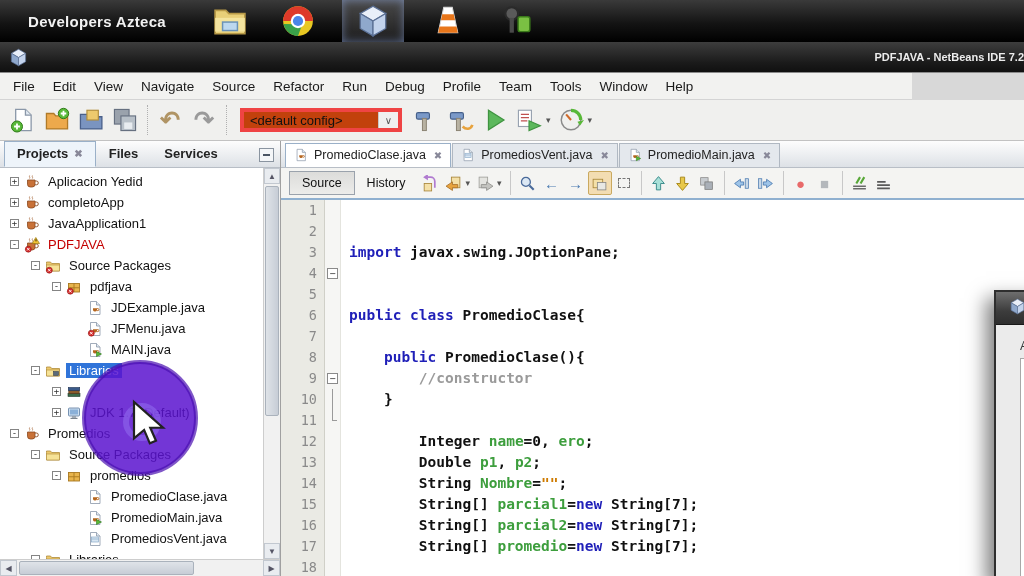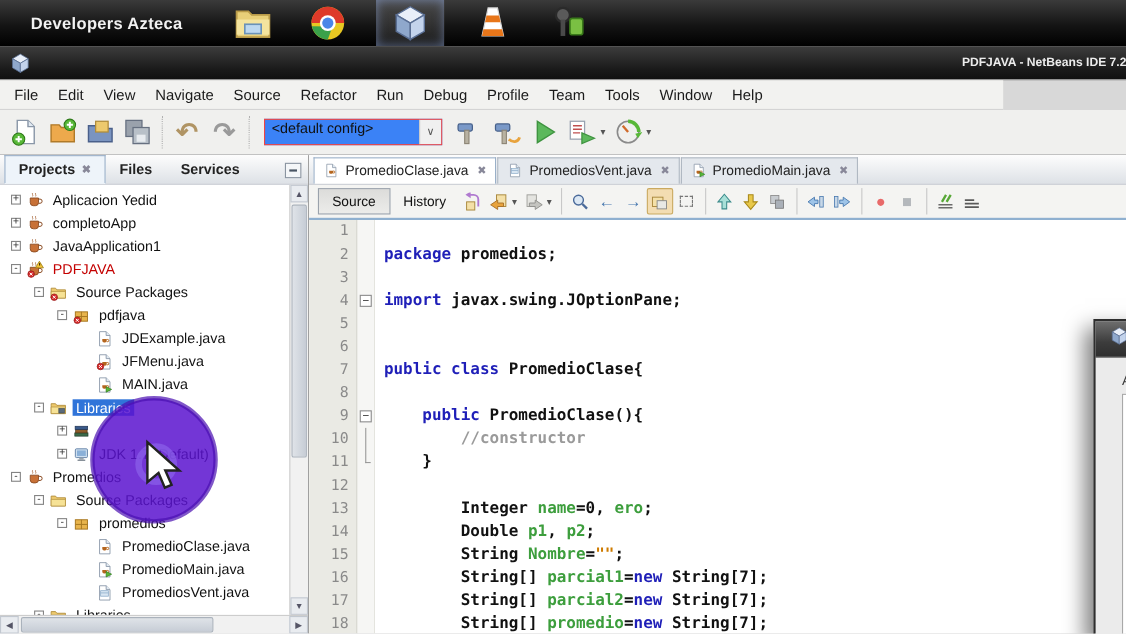--- a/index.html
+++ b/index.html
@@ -28,22 +28,22 @@
     border-bottom:1px solid #d4d4d4; display:flex; align-items:center; padding-left:4px; }
   .menu-item { font-size:13.5px; color:#1a1a1a; padding:4px 9px; cursor:default; }
 
   
   .toolbar { position:absolute; left:0; top:100px; width:1024px; height:41px; background:#f0f0ee;
     border-bottom:1px solid #c2c2c2; display:flex; align-items:center; padding-left:6px; }
   .tbi { width:34px; height:34px; display:flex; align-items:center; justify-content:center; border-radius:3px; }
   .tbi svg { width:26px; height:26px; }
   .tbi.txt { font-size:24px; font-weight:bold; }
   .tsep { width:1px; height:30px; border-left:1px dotted #b0b0b0; margin:0 5px; }
-  .config-box { display:flex; width:162px; height:24px; background:#3b82f6;
-    border:1px solid #ef4444; margin:0 8px; }
+  .config-box { display:flex; align-items:center; width:162px; height:24px; background:#c2410c;
+    border:4px solid #ef4444; margin:0 8px; }
   .config-box .cfg-text { flex:1; font-size:13px; padding-left:6px; color:#111;
     font-family:"Liberation Sans",sans-serif; white-space:nowrap; overflow:hidden; }
   .config-box .cfg-dd { width:20px; height:100%; border-left:1px solid #c8c8c8; background:#f0f0f0;
     display:flex; align-items:center; justify-content:center; font-size:10px; color:#555; }
   .dd-mini { font-size:9px; color:#555; margin:0 3px 0 0; }
 
   
   .main { position:absolute; left:0; top:141px; width:1024px; height:435px; display:flex; }
 
   
@@ -681,21 +681,20 @@
             <div class="fcell"></div>
             <div class="fcell"></div>
             <div class="fcell"></div>
             <div class="fcell"></div>
             <div class="fcell"></div>
             <div class="fcell"></div>
             <div class="fcell"></div>
           </div>
         <div class="codecol" id="codecol">
             <div class="cl"></div>
-            <div class="cl"><span class="k">package</span><span class="p"> promedios;</span></div>
             <div class="cl"></div>
             <div class="cl"><span class="k">import</span><span class="p"> javax.swing.JOptionPane;</span></div>
             <div class="cl"></div>
             <div class="cl"></div>
             <div class="cl"><span class="k">public class</span><span class="p"> PromedioClase{</span></div>
             <div class="cl"></div>
             <div class="cl"><span class="p">    </span><span class="k">public</span><span class="p"> PromedioClase(){</span></div>
             <div class="cl"><span class="p">        </span><span class="c">//constructor</span></div>
             <div class="cl"><span class="p">    }</span></div>
             <div class="cl"></div>

